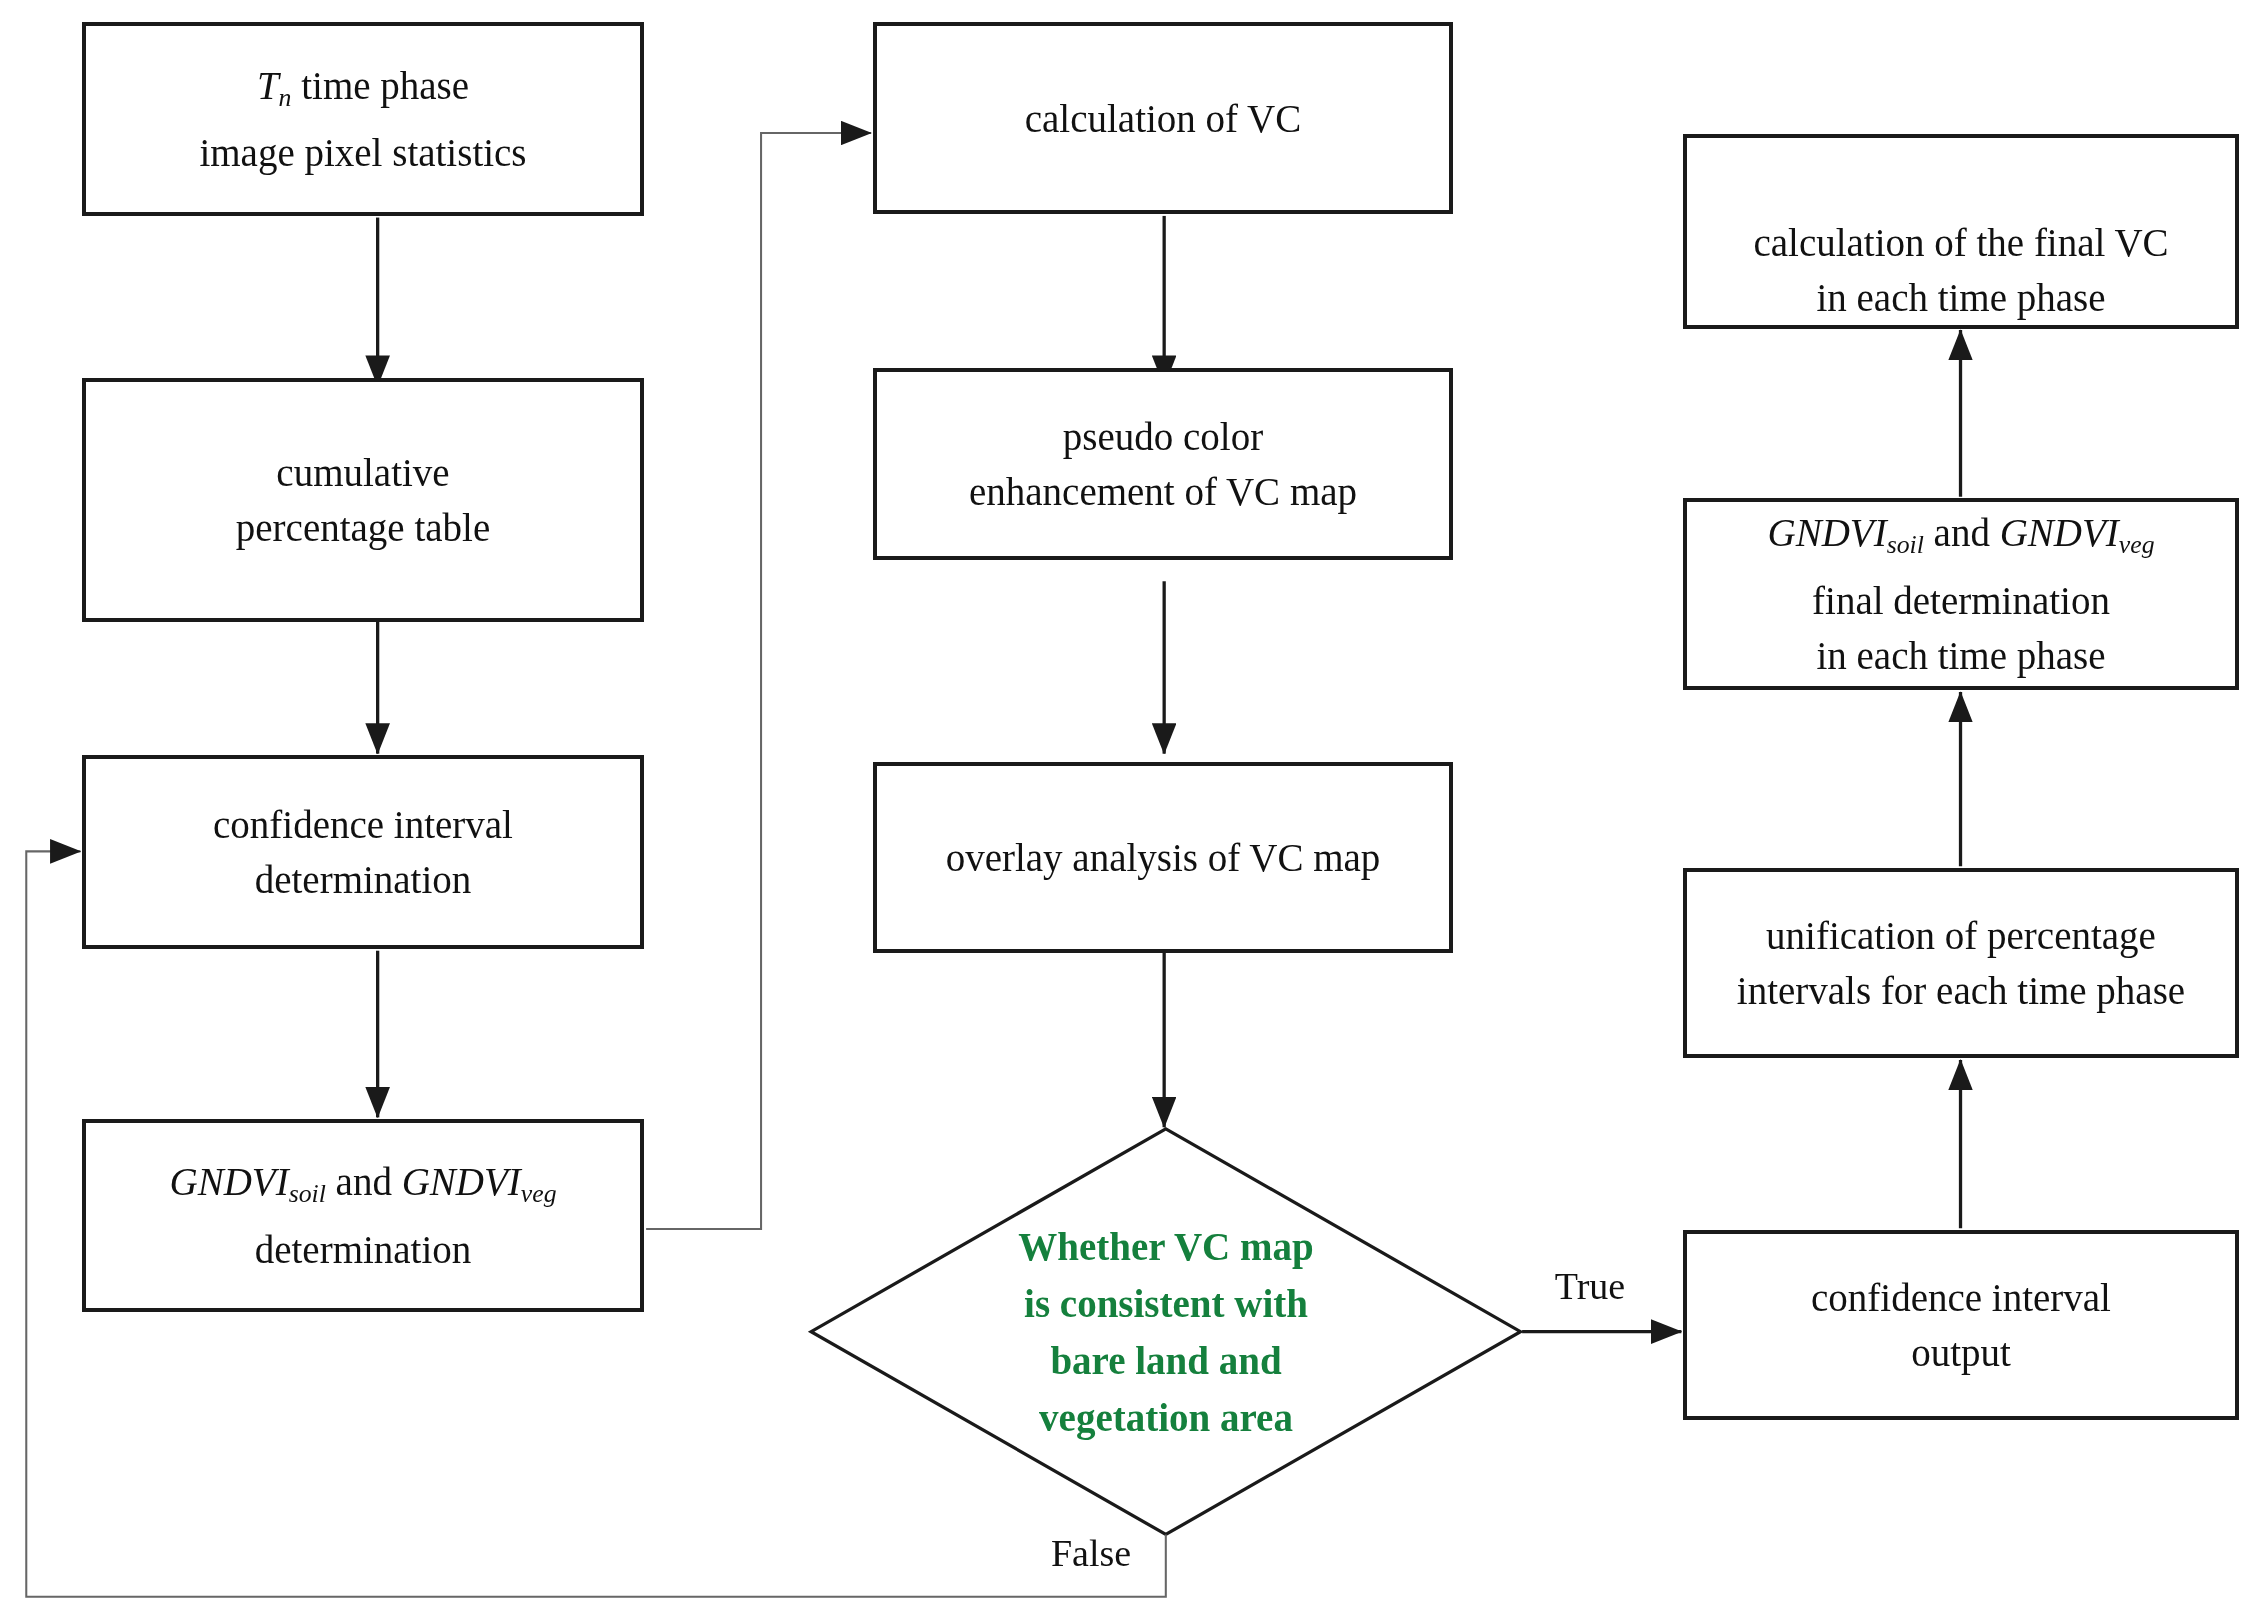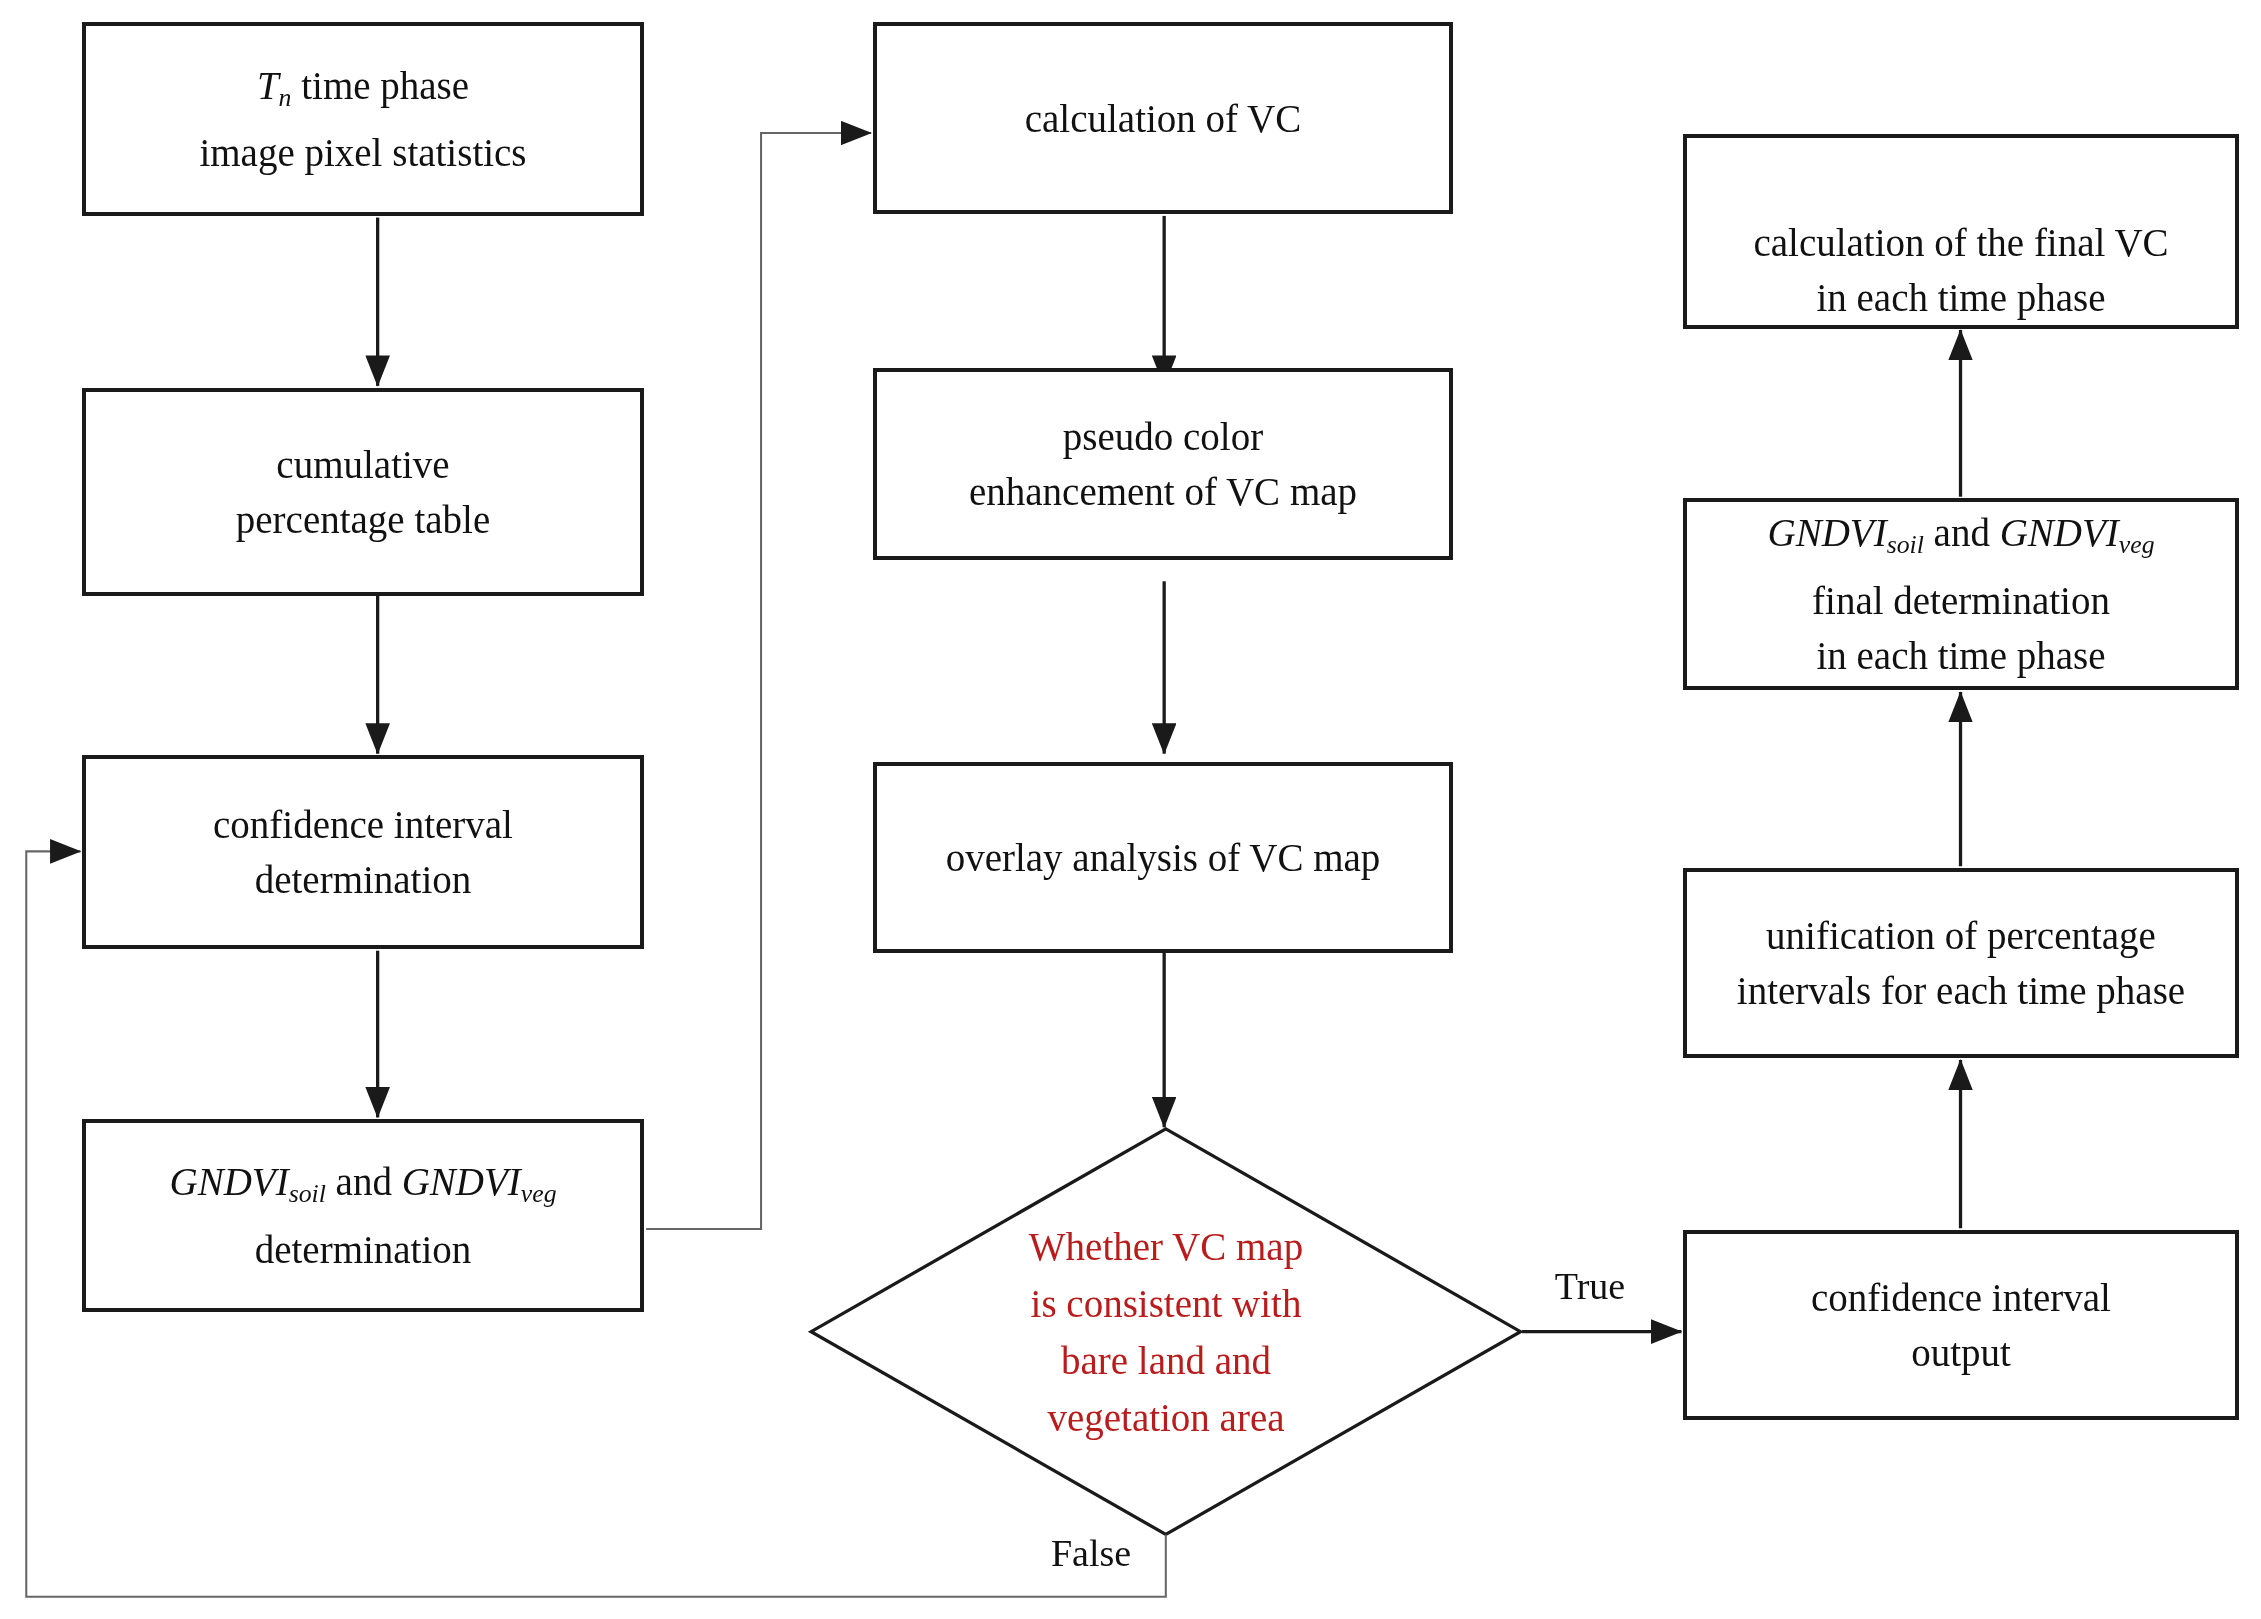--- a/index.html
+++ b/index.html
@@ -44,21 +44,21 @@
       <polyline points="787,1497 927,1497 927,162 1061,162" class="connector" stroke="#666666" marker-end="url(#arrowhead)"></polyline>
       <polyline points="1420,1869 1420,1945 32,1945 32,1037 98,1037" class="connector" stroke="#666666" marker-end="url(#arrowhead)"></polyline>
     </svg>
   <div id="nodes-layer">
     <div class="flabel" style="left: 1590px; top: 1286px;">True</div>
     <div class="flabel" style="left: 1091px; top: 1553px;">False</div>
   <div class="node" style="left: 82px; top: 22px; width: 562px; height: 194px; border-color: rgb(26, 26, 26); color: rgb(17, 17, 17);">
         <div class="tline"><span class="it">T</span><span class="it sub">n</span><span> time phase</span></div>
         <div class="tline"><span>image pixel statistics</span></div>
       </div>
-      <div class="node" style="left: 82px; top: 388px; width: 562px; height: 208px; border-color: rgb(26, 26, 26); color: rgb(17, 17, 17);">
+      <div class="node" style="left: 82px; top: 378px; width: 562px; height: 244px; border-color: rgb(26, 26, 26); color: rgb(17, 17, 17);">
         <div class="tline"><span>cumulative</span></div>
         <div class="tline"><span>percentage table</span></div>
       </div>
       <div class="node" style="left: 82px; top: 755px; width: 562px; height: 194px; border-color: rgb(26, 26, 26); color: rgb(17, 17, 17);">
         <div class="tline"><span>confidence interval</span></div>
         <div class="tline"><span>determination</span></div>
       </div>
       <div class="node" style="left: 82px; top: 1119px; width: 562px; height: 193px; border-color: rgb(26, 26, 26); color: rgb(17, 17, 17);">
         <div class="tline"><span class="it">GNDVI</span><span class="it sub">soil</span><span> and </span><span class="it">GNDVI</span><span class="it sub">veg</span></div>
         <div class="tline"><span>determination</span></div>
@@ -83,21 +83,21 @@
         <div class="tline"><span>in each time phase</span></div>
       </div>
       <div class="node" style="left: 1683px; top: 868px; width: 556px; height: 190px; border-color: rgb(26, 26, 26); color: rgb(17, 17, 17);">
         <div class="tline"><span>unification of percentage</span></div>
         <div class="tline"><span>intervals for each time phase</span></div>
       </div>
       <div class="node" style="left: 1683px; top: 1230px; width: 556px; height: 190px; border-color: rgb(26, 26, 26); color: rgb(17, 17, 17);">
         <div class="tline"><span>confidence interval</span></div>
         <div class="tline"><span>output</span></div>
       </div>
-      <div class="diamond-text" style="left: 1166px; top: 1332px; color: #b91c1c;">
+      <div class="diamond-text" style="left: 1166px; top: 1332px; color: #15803d; font-weight: bold;">
         <div class="tline"><span>Whether VC map</span></div>
         <div class="tline"><span>is consistent with</span></div>
         <div class="tline"><span>bare land and</span></div>
         <div class="tline"><span>vegetation area</span></div>
       </div>
     </div>
 </div>
 
 
 </body></html>

